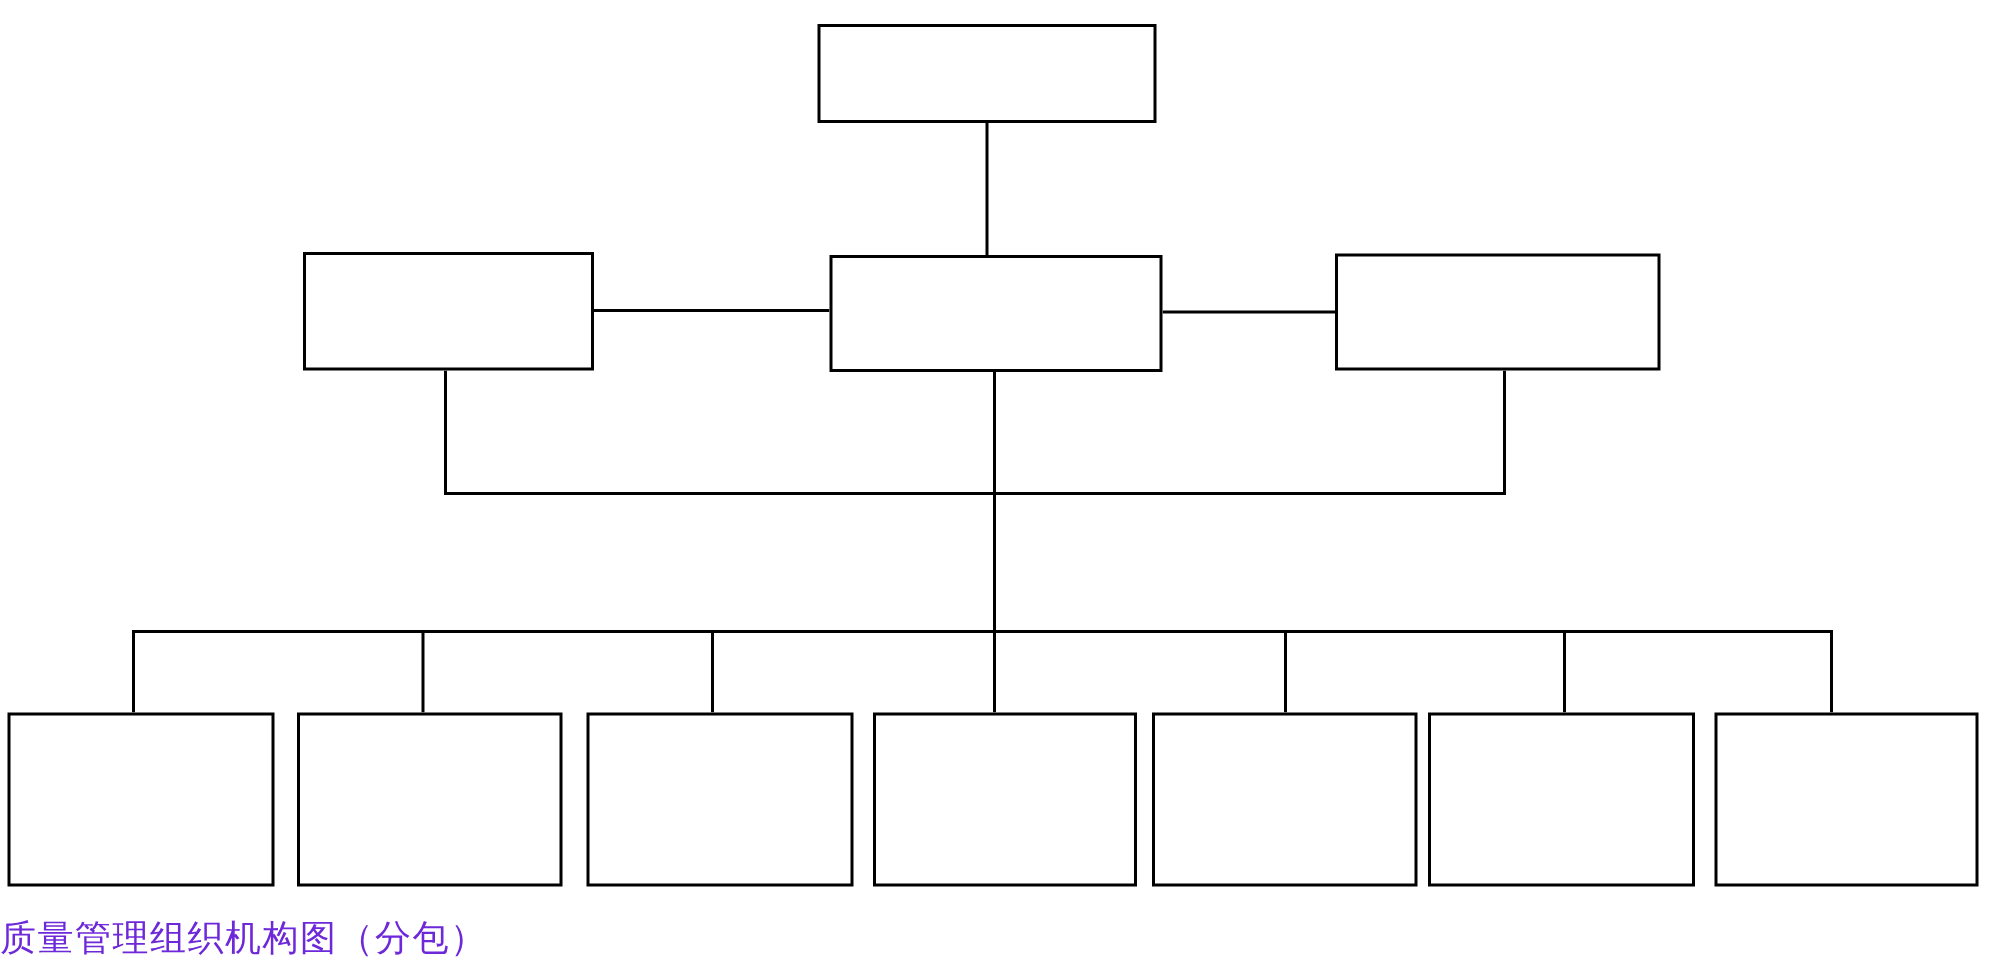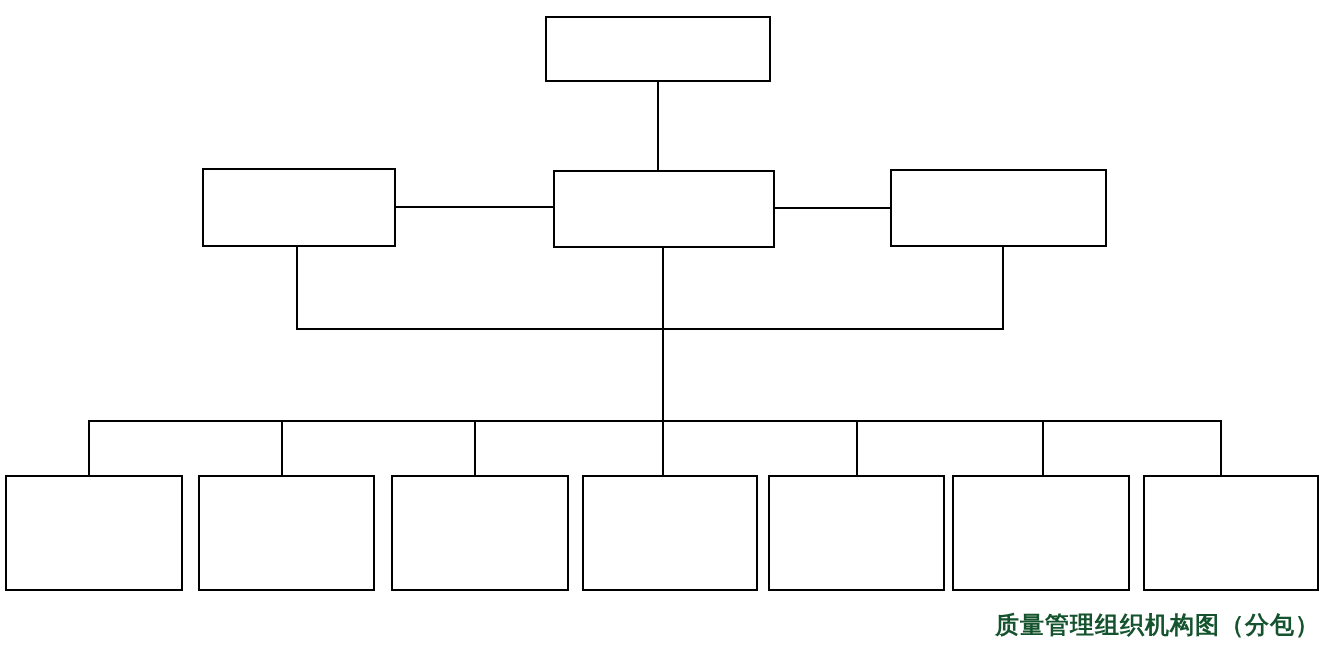--- a/index.html
+++ b/index.html
@@ -57,25 +57,25 @@
   .ln-drop-4 { left: 662px;  top: 420px; width: 2px; height: 55px; }
   .ln-drop-5 { left: 856px;  top: 420px; width: 2px; height: 55px; }
   .ln-drop-6 { left: 1042px; top: 420px; width: 2px; height: 55px; }
   .ln-drop-7 { left: 1220px; top: 420px; width: 2px; height: 55px; }
   
   .caption {
     position: absolute;
     left: 0;
     top: 609px;
     width: 1320px;
-    text-align: right;
+    text-align: left;
     font-size: 24px;
-    font-weight: bold;
+    font-weight: normal;
     letter-spacing: 1px;
-    color: #14532d;
+    color: #6d28d9;
   }
 </style>
 </head>
 <body>
 
 <div class="canvas">
 
   <div class="line ln-top-trunk"></div>
   <div class="line ln-mid-left-h"></div>
   <div class="line ln-mid-right-h"></div>

